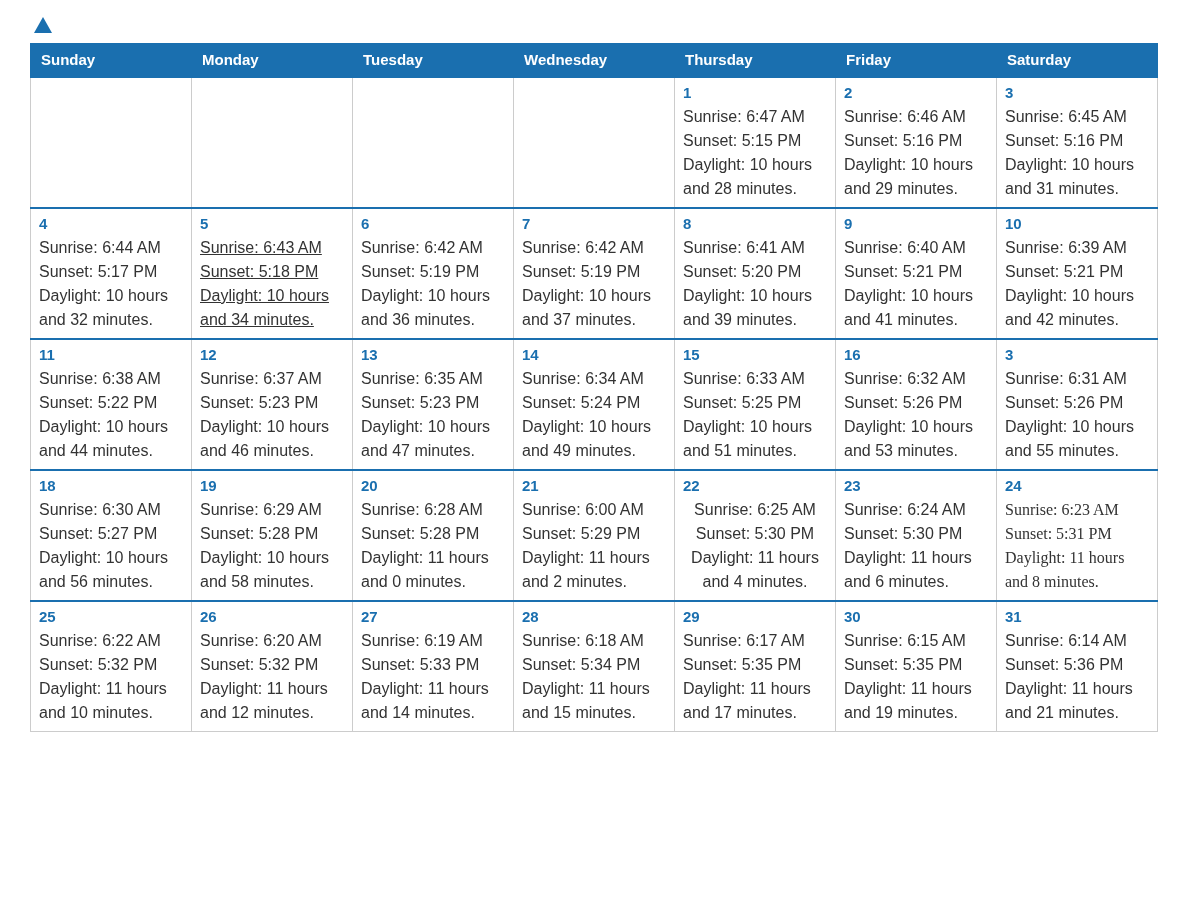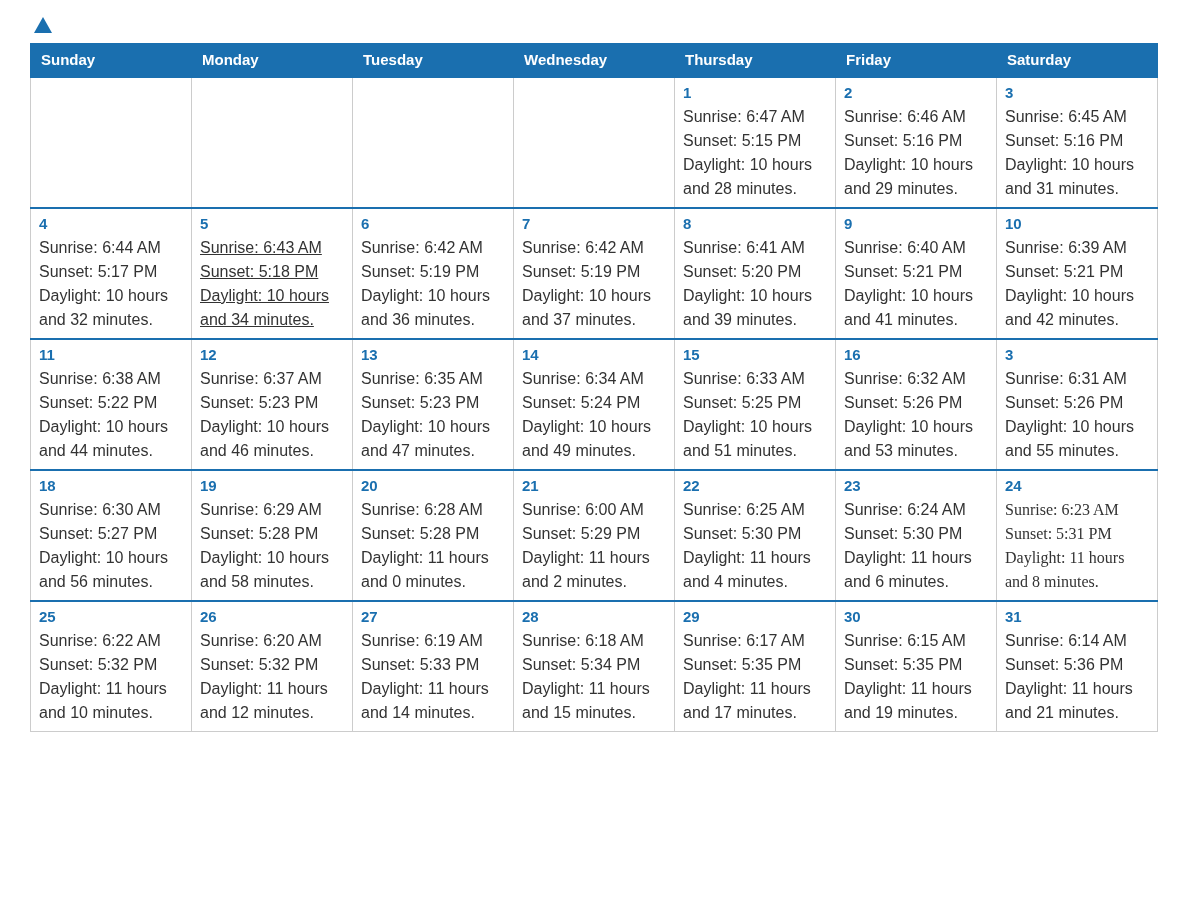--- a/index.html
+++ b/index.html
@@ -281,21 +281,21 @@
         </td>
         <td>
           <span class="day-number">21</span>
           <div class="day-info" style="white-space: pre-line;">Sunrise: 6:00 AM
 Sunset: 5:29 PM
 Daylight: 11 hours
 and 2 minutes.</div>
         </td>
         <td>
           <span class="day-number">22</span>
-          <div class="day-info" style="white-space: pre-line;">Sunrise: 6:25 AM
+          <div class="day-info" style="white-space: pre-line; text-align: center;">Sunrise: 6:25 AM
 Sunset: 5:30 PM
 Daylight: 11 hours
 and 4 minutes.</div>
         </td>
         <td>
           <span class="day-number">23</span>
           <div class="day-info" style="white-space: pre-line;">Sunrise: 6:24 AM
 Sunset: 5:30 PM
 Daylight: 11 hours
 and 6 minutes.</div>

